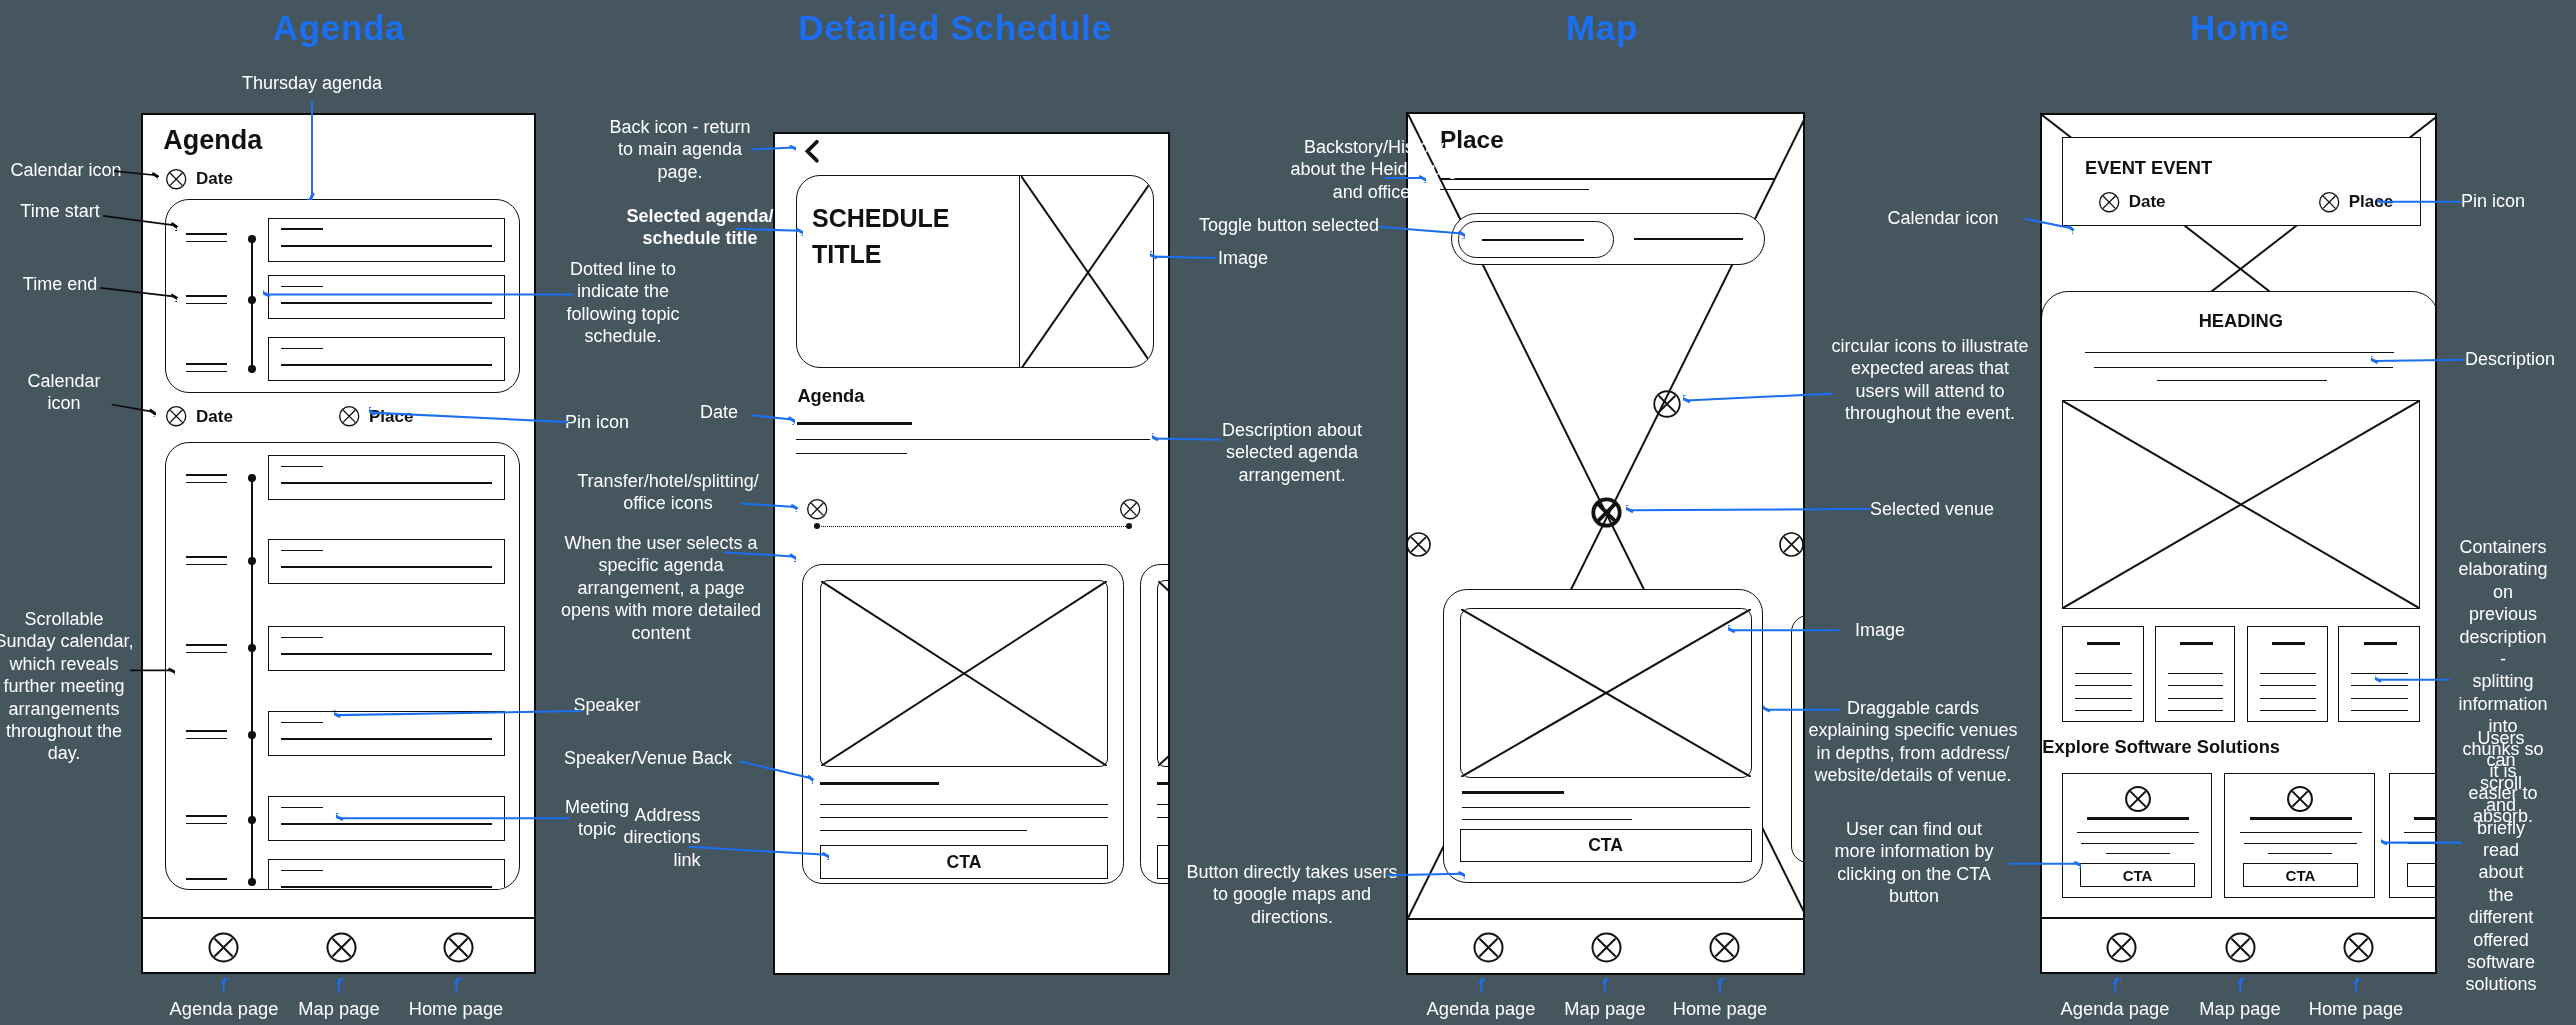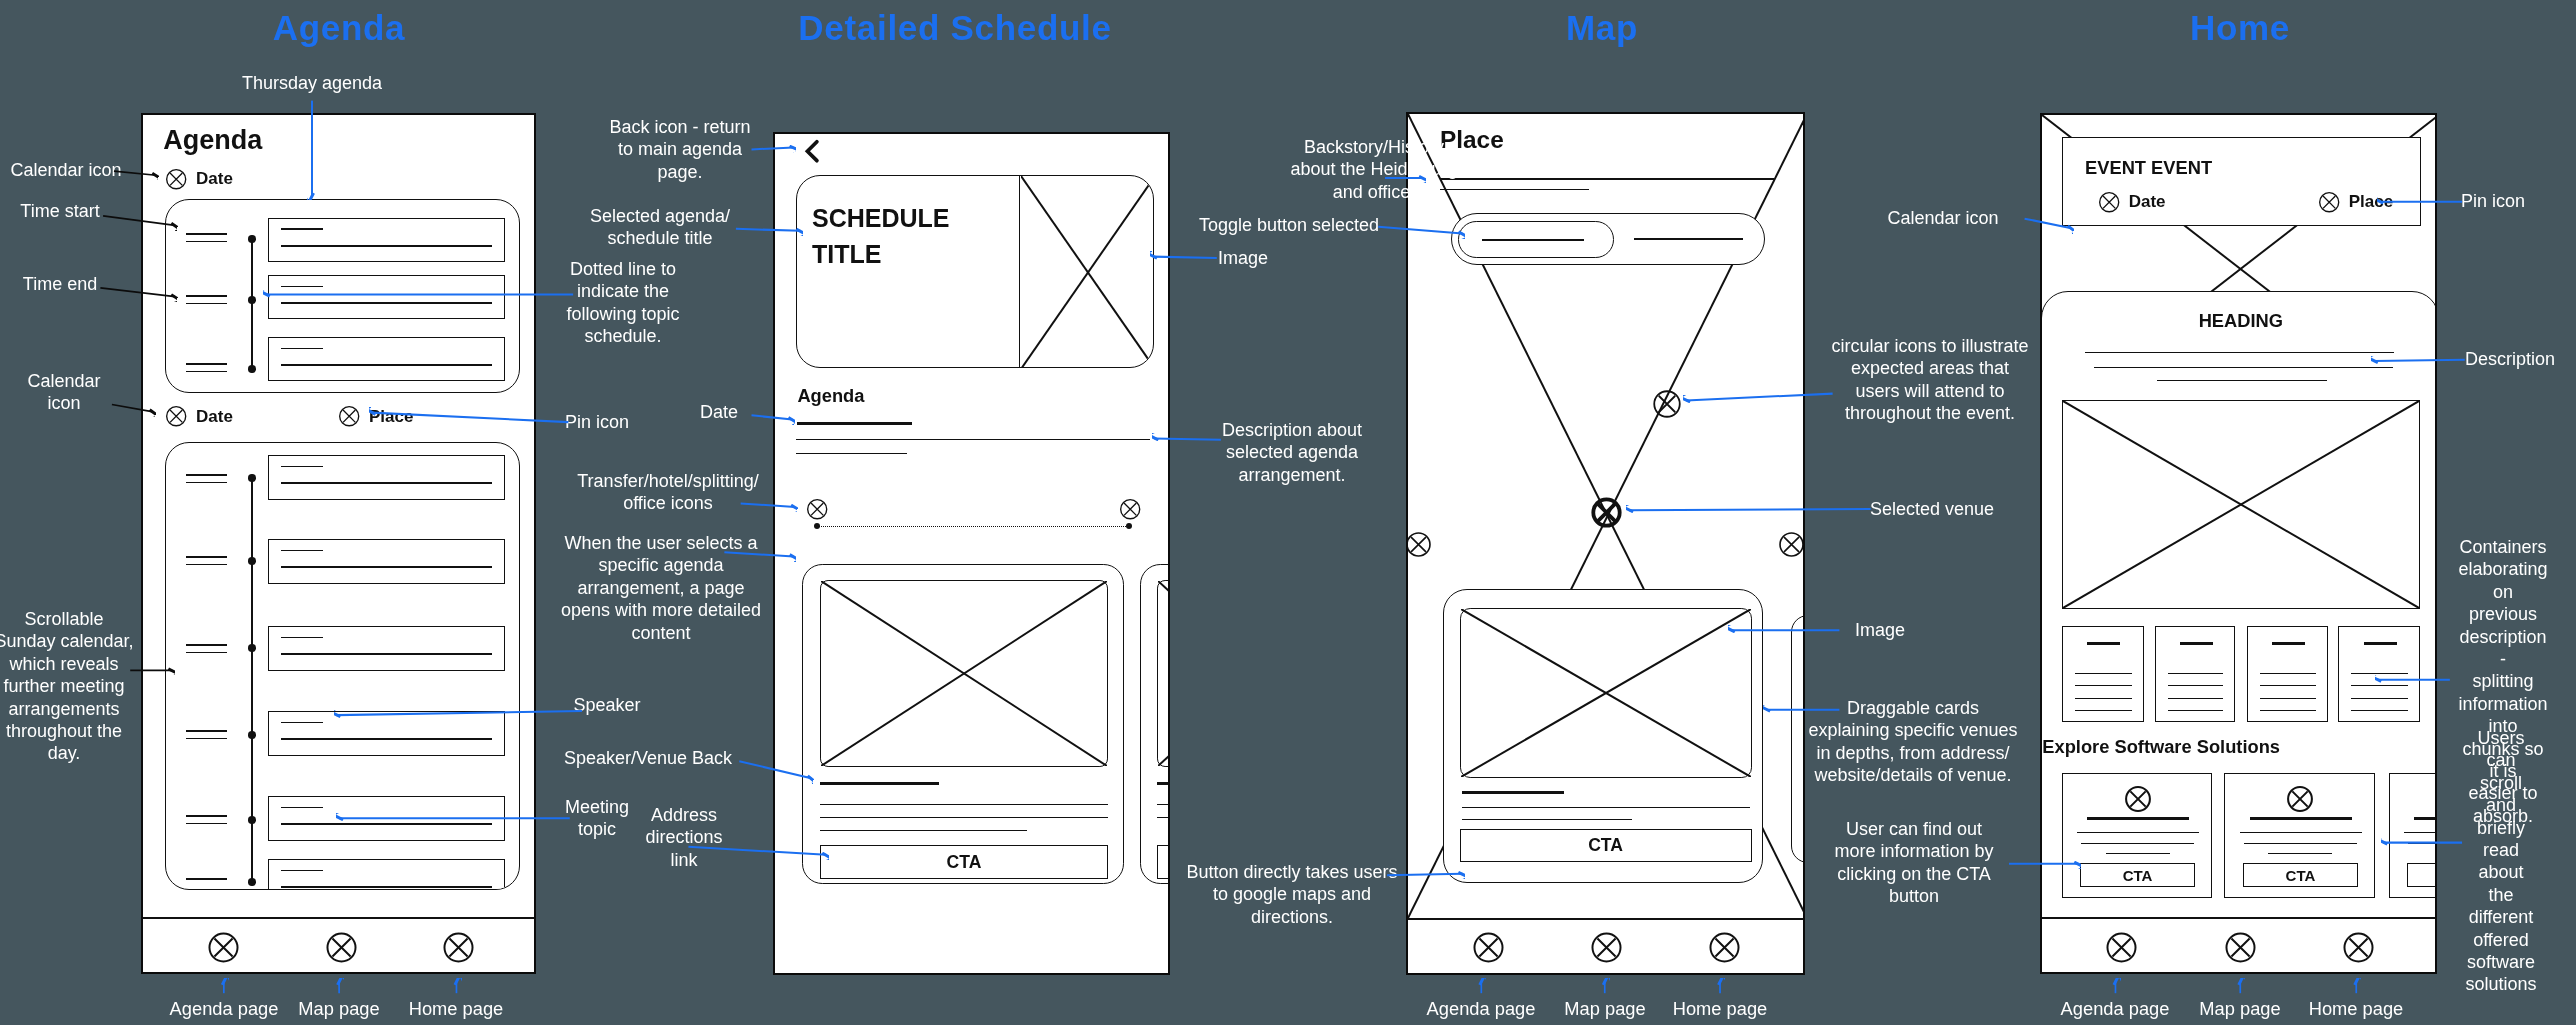--- a/index.html
+++ b/index.html
@@ -445,27 +445,27 @@
 Sunday calendar,
 which reveals
 further meeting
 arrangements
 throughout the
 day.</div>
   <div class="ann" style="left:607px;top:705px;">Speaker</div>
   <div class="ann" style="left:648px;top:758px;">Speaker/Venue Back</div>
   <div class="ann" style="left:597px;top:818px;">Meeting
 topic</div>
-  <div class="ann" style="left:684px;top:838px;">Address
+  <div class="ann" style="left:662px;top:838px;text-align:right;">Address
 directions
 link</div>
   <div class="ann" style="left:680px;top:150px;">Back icon - return
 to main agenda
 page.</div>
-  <div class="ann" style="left:660px;top:227px;">Selected agenda/
+  <div class="ann" style="left:700px;top:227px;font-weight:bold;">Selected agenda/
 schedule title</div>
   <div class="ann" style="left:623px;top:303px;">Dotted line to
 indicate the
 following topic
 schedule.</div>
   <div class="ann" style="left:597px;top:422px;">Pin icon</div>
   <div class="ann" style="left:719px;top:412px;">Date</div>
   <div class="ann" style="left:668px;top:492px;">Transfer/hotel/splitting/
 office icons</div>
   <div class="ann" style="left:661px;top:588px;">When the user selects a

